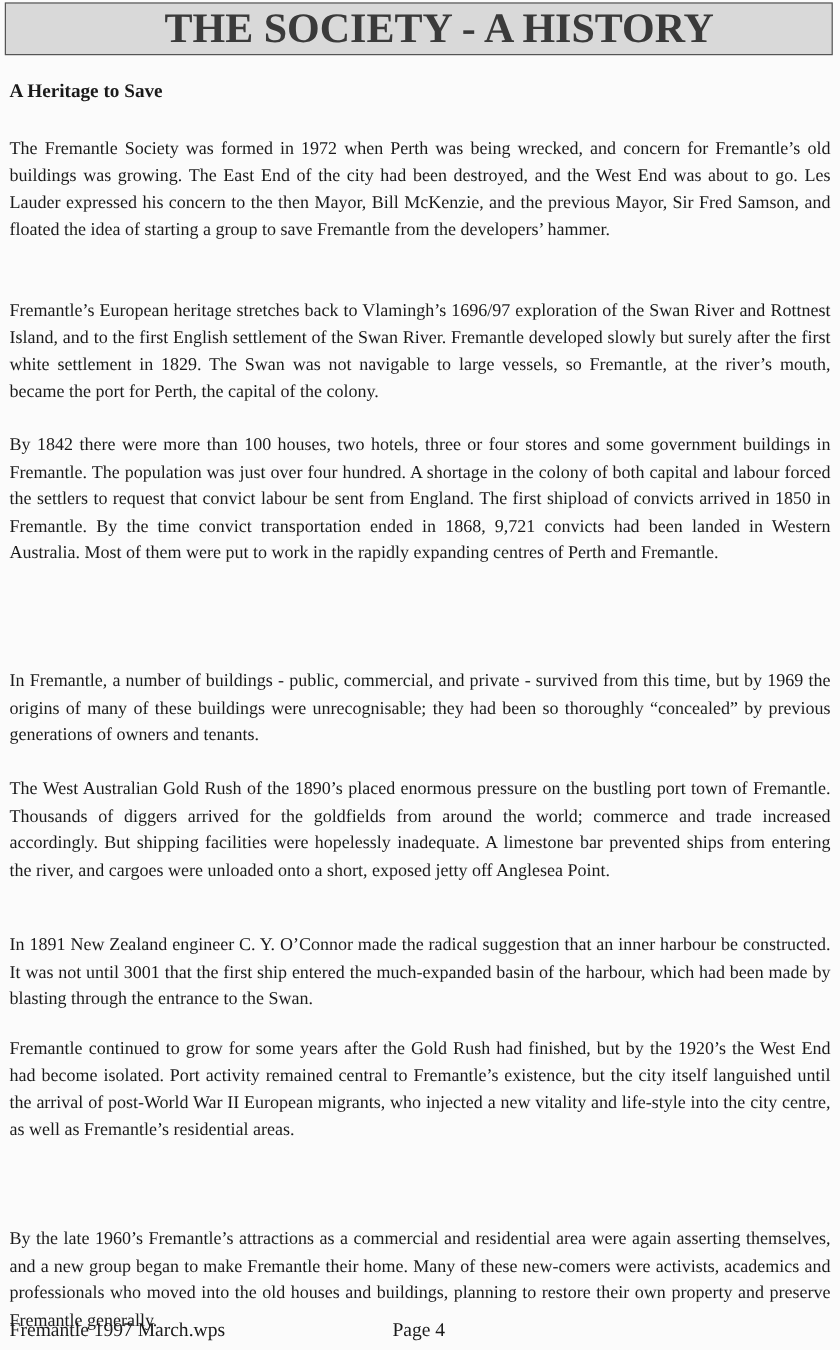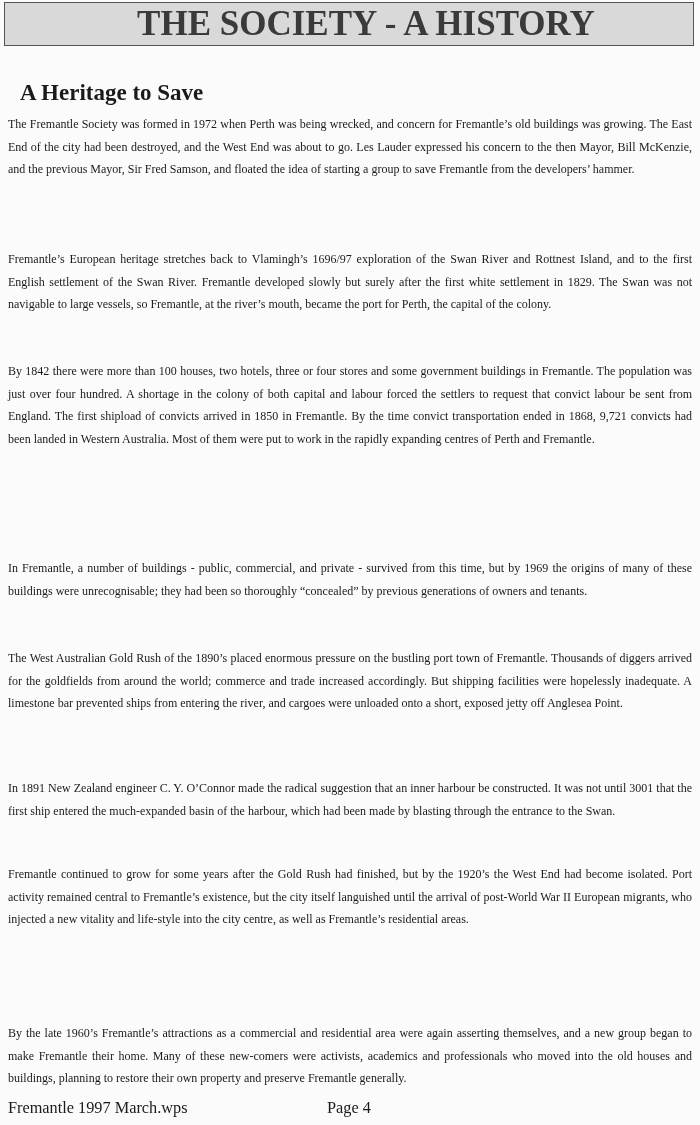--- a/index.html
+++ b/index.html
@@ -21,25 +21,25 @@
   .banner h1 {
     margin: 0;
     font-family: "Liberation Serif", serif;
     font-weight: bold;
     font-size: 35px;
     color: #3a3a3a;
     letter-spacing: 0px;
   }
   .heading {
     position: absolute; left: 8px; top: 68px;
-    font-size: 23px; font-weight: bold; margin: 12px;
+    font-size: 16px; font-weight: bold; margin: 0;
   }
   .para {
     position: absolute; left: 8px; width: 684px;
-    font-size: 12px; line-height: 22.6px;
+    font-size: 15px; line-height: 22.6px;
     text-align: justify; margin: 0;
   }
   .footer {
     position: absolute; top: 1098px; font-size: 16.3px;
   }
 </style>
 </head>
 <body>
 
 <div class="banner">

